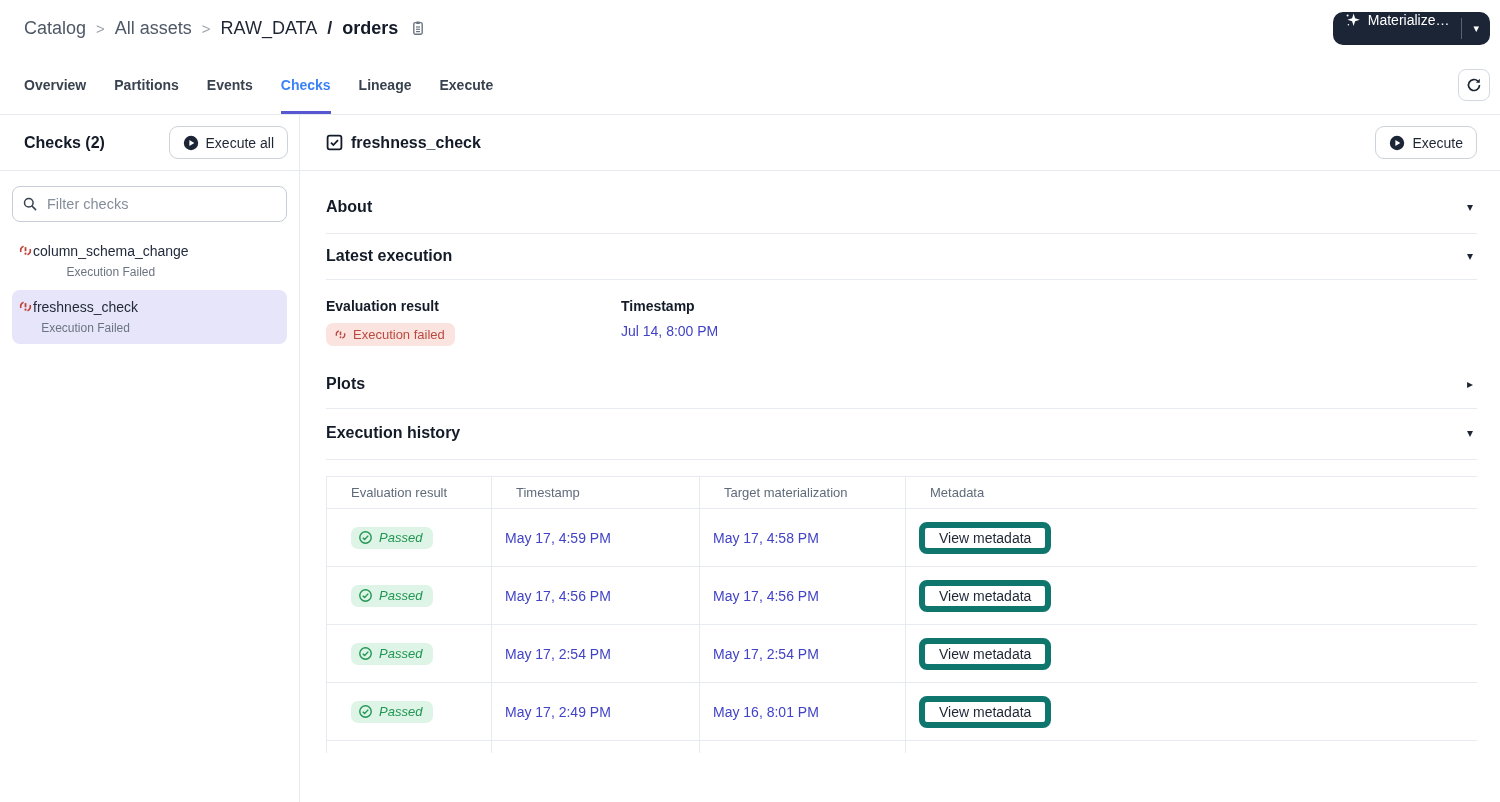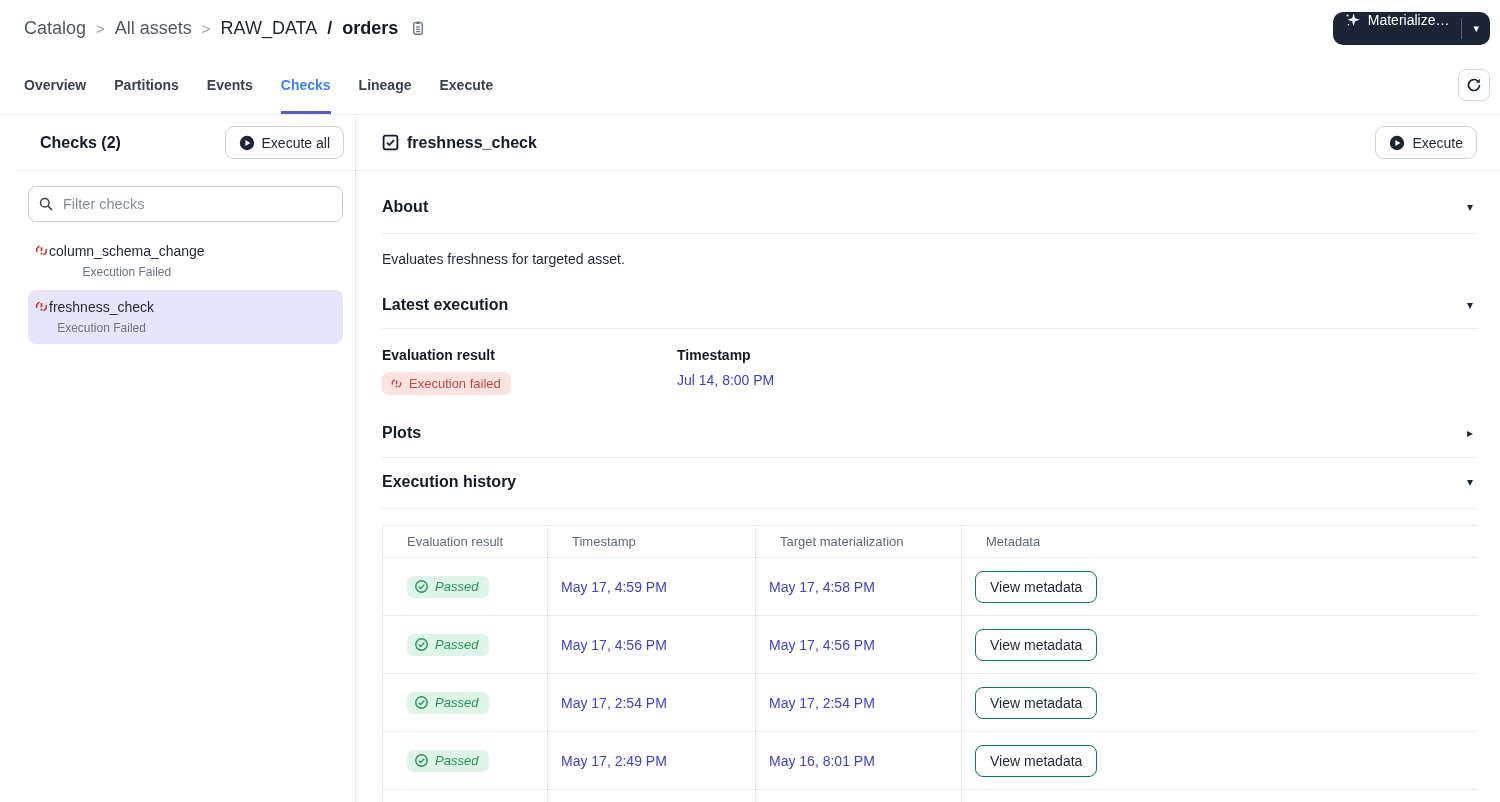--- a/index.html
+++ b/index.html
@@ -33,22 +33,22 @@
     font-weight:600; color:#39424F; cursor:pointer; }
   .tab.active { color:#3b82f6; }
   .tab.active::after { content:""; position:absolute; left:0; right:0; bottom:0; height:3px;
     background:#5857D2; }
   .refresh-btn { margin-left:auto; width:32px; height:32px; border:1px solid #D4D9E0;
     border-radius:8px; background:#fff; display:flex; align-items:center; justify-content:center;
     cursor:pointer; }
 
   
   .body-wrap { display:flex; height:687px; }
-  .sidebar { width:340px; flex-shrink:0; border-right:1px solid #E7EAEE; display:flex;
-    flex-direction:column;margin-left:16px; }
+  .sidebar { width:300px; flex-shrink:0; border-right:1px solid #E7EAEE; display:flex;
+    flex-direction:column; }
   .main { flex:1; display:flex; flex-direction:column; min-width:0; }
 
   
   .sidebar-header { height:56px; border-bottom:1px solid #E7EAEE; display:flex;
     align-items:center; justify-content:space-between; padding:0 11px 0 24px; flex-shrink:0; }
   .sidebar-title { font-size:16px; font-weight:700; color:#141B28; }
   .btn { display:inline-flex; align-items:center; gap:7px; background:#fff;
     border:1px solid #CDD3DA; border-radius:9px; height:33px; padding:8px 13px; font-size:14px;
     font-weight:500; color:#1E2634; cursor:pointer; font-family:inherit; }
   .filter-wrap { position:relative; margin:15px 12px 12px; }
@@ -98,21 +98,21 @@
   .history-table th { height:32px; font-size:13px; font-weight:400; color:#5F6B7A;
     text-align:left; padding:0 8px 0 24px; border-bottom:1px solid #E7EAEE; }
   .history-table th:not(:last-child), .history-table td:not(:last-child)
     { border-right:1px solid #E7EAEE; }
   .history-table td { height:58px; vertical-align:middle; padding:0 8px 0 24px;
     border-bottom:1px solid #E7EAEE; }
   .history-table td:not(:first-child) { padding-left:13px; }
   tr.stub td { height:12px; border-bottom:none; }
   .badge-pass { display:inline-flex; align-items:center; gap:6px; background:#DEF4E6;
     color:#219653; font-size:13px; border-radius:7px; padding:3px 11px 4px 7px;font-style:italic; }
-  .view-btn { background:#fff; border:1px solid #0f766e; border-radius:8px; height:32px;
+  .view-btn { background:#fff; border:6px solid #0f766e; border-radius:8px; height:32px;
     padding:0 14px; font-size:14px; color:#1E2634; cursor:pointer; font-family:inherit; }
 </style>
 </head>
 <body>
 
 <div class="topbar">
   <div class="breadcrumb" id="breadcrumb">
       <span class="crumb">Catalog</span>
       <span class="crumb-sep">&gt;</span>
       <span class="crumb">All assets</span>
@@ -245,21 +245,20 @@
         <span>Execute</span>
       </button>
     </div>
 
     <div class="main-content">
 
       <div class="section-head head-about">
         <span class="section-title">About</span>
         <span class="chev">▾</span>
       </div>
-      <div class="about-body">Evaluates freshness for targeted asset.</div>
 
       <div class="section-head head-latest">
         <span class="section-title">Latest execution</span>
         <span class="chev">▾</span>
       </div>
       <div class="latest-grid">
         <div class="latest-col1">
           <div class="field-label">Evaluation result</div>
           <div class="field-value">
             <span class="badge-fail">

